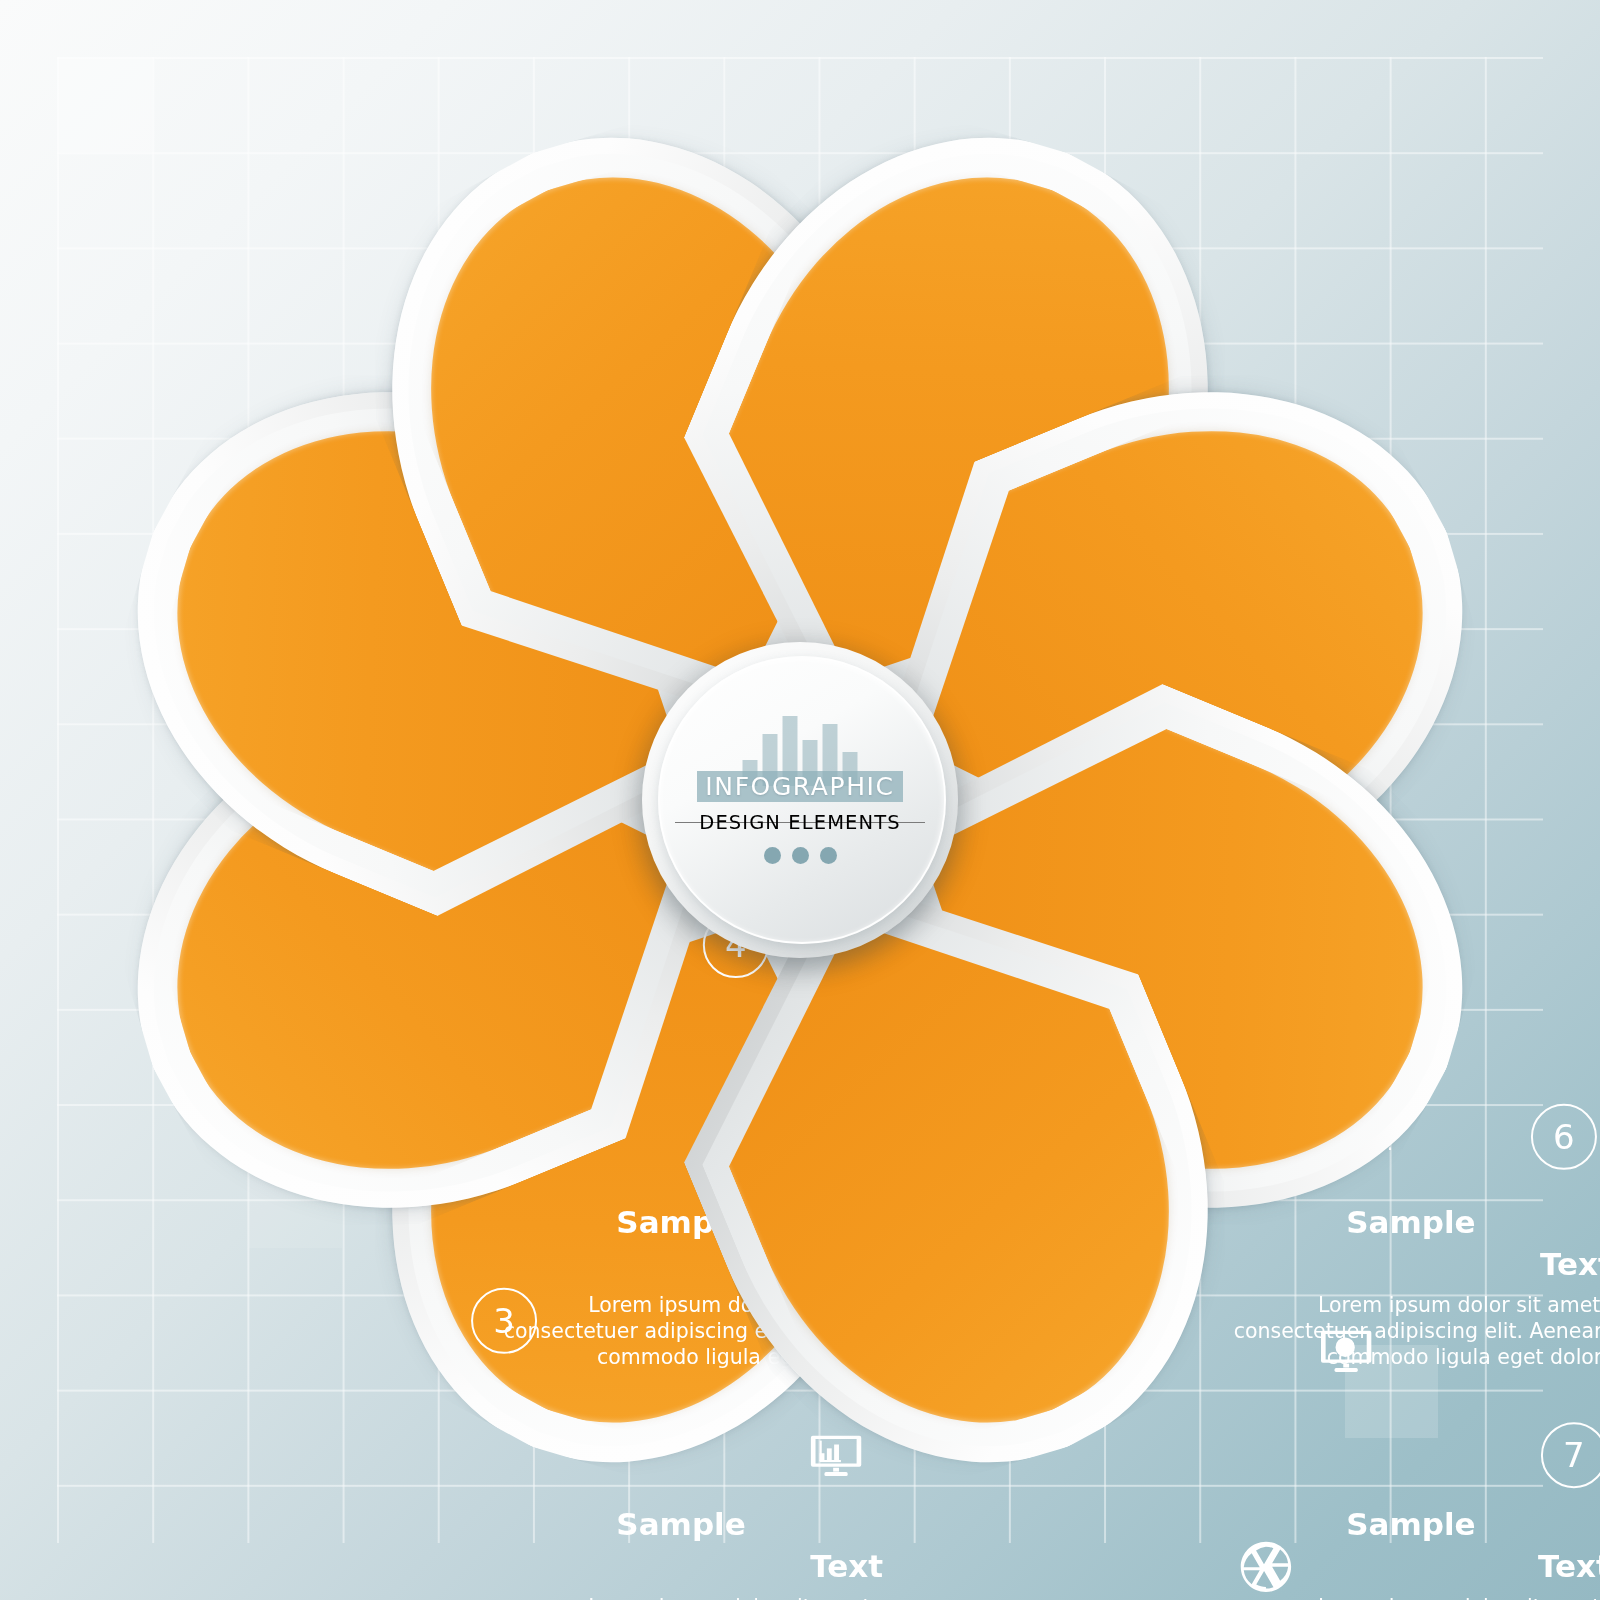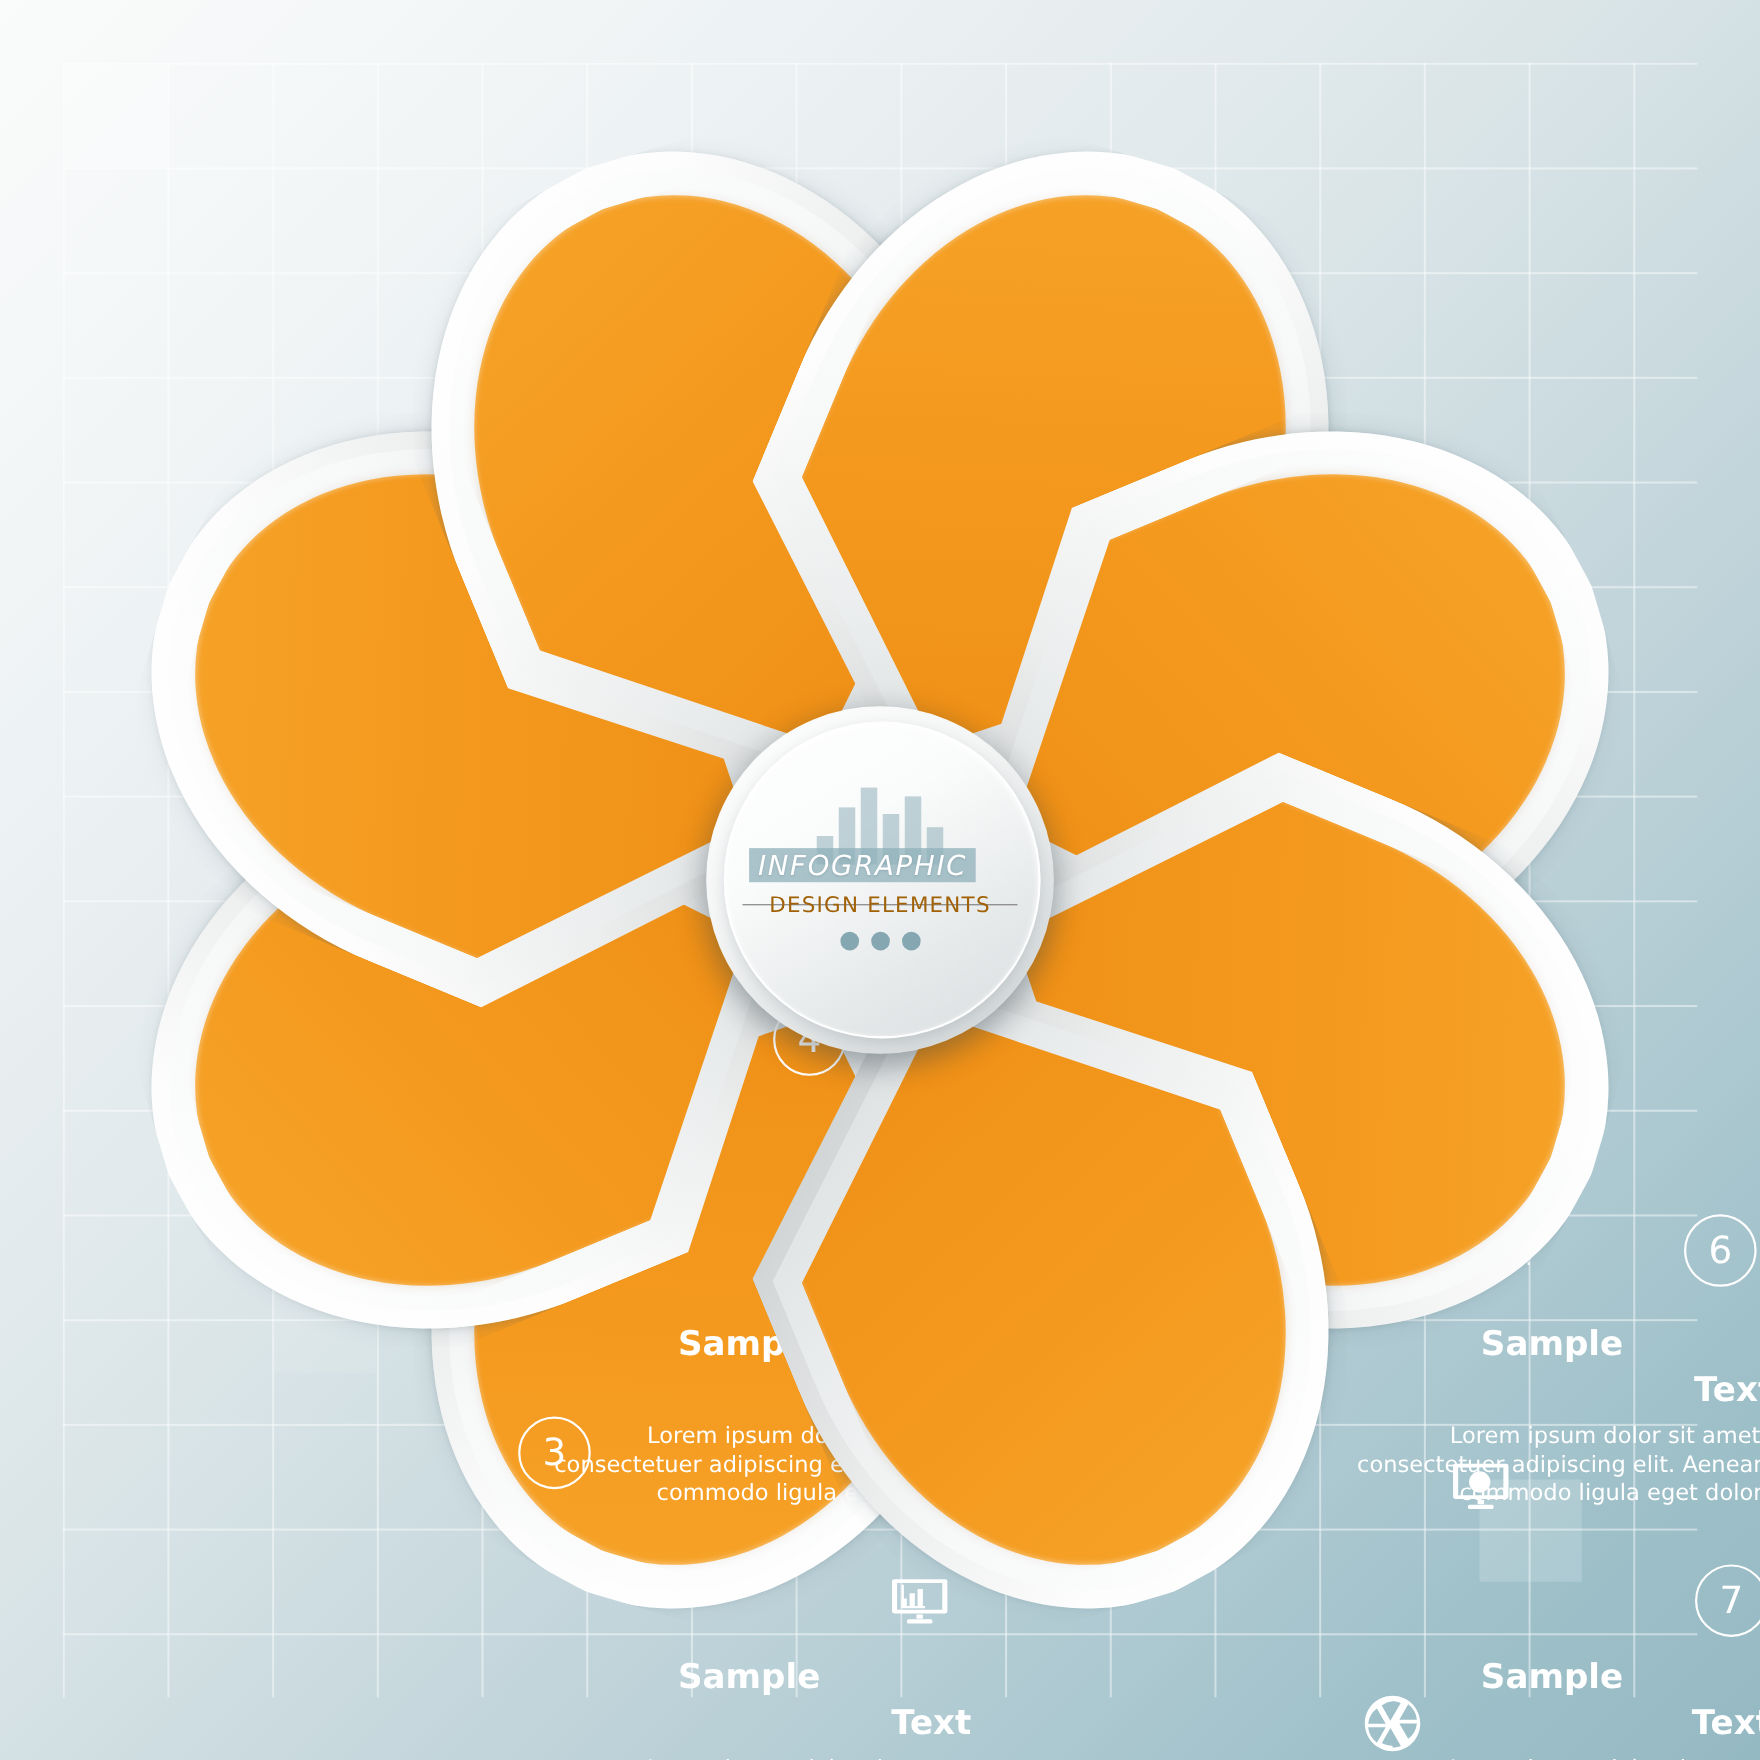--- a/index.html
+++ b/index.html
@@ -148,39 +148,39 @@
   .hub-content{
     position:absolute;left:-140px;top:-140px;width:280px;height:280px;
     display:flex;flex-direction:column;align-items:center;justify-content:center;
   }
   .hub-bars{
     position:absolute;left:50%;top:52px;transform:translateX(-50%);
     display:flex;align-items:flex-end;gap:5px;height:74px;opacity:.55;
   }
   .hub-bars i{display:block;width:15px;background:#8fb0b9;}
   .hub-title-row{
-    position:relative;width:238px;margin-top:34px;font-style:italic;
+    position:relative;width:238px;margin-top:34px;text-align:center;
   }
   .hub-title{
     font-family:"DejaVu Sans", sans-serif;
     font-size:25px;letter-spacing:1.6px;color:#ffffff;
     text-shadow:0 1px 2px rgba(120,140,150,.45);
     background:rgba(143,176,185,.75);
     display:inline-block;padding:1px 8px;
   }
   .hub-sub-row{
     position:relative;width:250px;margin-top:9px;text-align:center;
   }
   .hub-rule{
     position:absolute;left:0;right:0;top:50%;height:1px;background:#7b7b7b;
   }
   .hub-sub{
     position:relative;
     font-family:"DejaVu Sans", sans-serif;
-    font-size:19.5px;letter-spacing:1.1px;color:#a16207;
+    font-size:19.5px;letter-spacing:1.1px;color:#000000;
     background:transparent;padding:0 6px;
   }
   .hub-dots{
     display:flex;gap:11px;margin-top:13px;
   }
   .hub-dots i{width:17px;height:17px;border-radius:50%;background:#85a7b1;display:block;}
 
   
   .wm{position:absolute;left:0;top:0;width:1600px;height:1600px;pointer-events:none;}
   .wm-veer{

